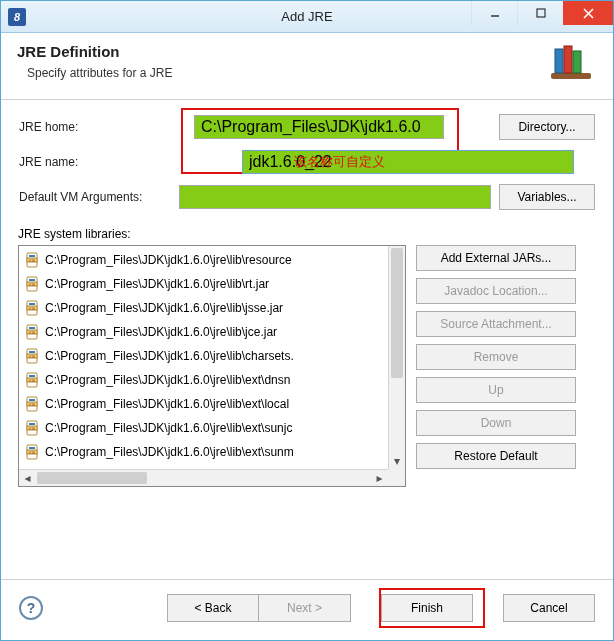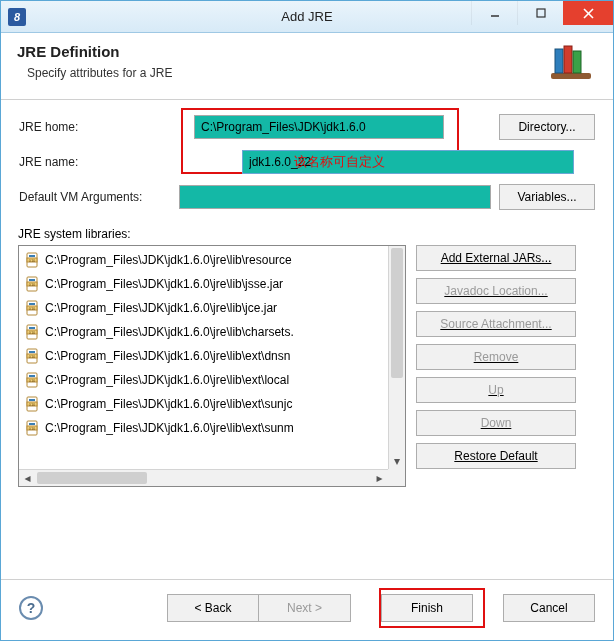--- a/index.html
+++ b/index.html
@@ -23,21 +23,21 @@
   .header-text h1 { margin:0 0 6px 0; font-size:15px; font-weight:bold; color:#222;}
   .header-text .sub { font-size:12px; color:#333; margin-left:10px;}
   .books-icon { margin-left:auto; margin-right:4px; }
 
   .sep { height:1px; background:#d0d0d0; margin: 0 0 0 0;}
 
   
   .form-area { padding: 14px 18px 4px 18px; font-size:12px; color:#222; }
   .form-row { display:flex; align-items:center; margin-bottom:9px; height:26px;}
   .form-row .lbl { width: 175px; }
-  .text-input { height:24px; border:1px solid #a8a8a8; padding: 2px 6px; font-size:12px; background:#14b8a6; }
+  .text-input { height:24px; border:1px solid #a8a8a8; padding: 2px 6px; font-size:16px; background:#84cc16; }
   .jre-home-input { width: 155px; }
   .name-row-wrap { display:flex; align-items:center; gap:6px; position:relative;}
   .annot-red { color:#e01010; font-size:13px; position:absolute; left:100px; top:3px; pointer-events:none;}
   .vm-args-input { flex:1; min-width:0; margin-right:8px;}
   .side-btn { height:26px; min-width:90px; padding:0 10px; background:#f1f1f1; border:1px solid #adadad; font-size:12px; cursor:pointer; }
   .side-btn:disabled { color:#9a9a9a; cursor:default;}
 
   .red-box-1 { position:absolute; border:2px solid #e01010; pointer-events:none; }
   .form-rel { position: relative; }
 
@@ -51,21 +51,21 @@
   .jar-icon { width:14px; height:16px; flex:none; }
   .vscroll { position:absolute; right:0; top:0; bottom:17px; width:17px; background:#f1f1f1; border-left:1px solid #d4d4d4;}
   .vscroll .thumb { position:absolute; left:2px; right:2px; top:2px; height:130px; background:#cfcfcf; border-radius:2px;}
   .vscroll .arrow-dn { position:absolute; bottom:0; left:0; right:0; height:17px; display:flex; align-items:center; justify-content:center; color:#555;}
   .hscroll { position:absolute; left:0; right:17px; bottom:0; height:17px; background:#f1f1f1; border-top:1px solid #d4d4d4;}
   .hscroll .thumb { position:absolute; top:2px; bottom:2px; left:18px; width:110px; background:#cfcfcf; border-radius:2px;}
   .hscroll .arrow-l { position:absolute; left:0; top:0; bottom:0; width:17px; display:flex; align-items:center; justify-content:center; color:#555;}
   .hscroll .arrow-r { position:absolute; right:0; top:0; bottom:0; width:17px; display:flex; align-items:center; justify-content:center; color:#555;}
   .corner { position:absolute; right:0; bottom:0; width:17px; height:17px; background:#f1f1f1;}
 
-  .lib-buttons { display:flex; flex-direction:column; gap:7px;text-decoration:underline; }
+  .lib-buttons { display:flex; flex-direction:column; gap:7px; }
   .lib-buttons .side-btn { width:160px; }
 
   
   .footer { margin-top:auto; border-top:1px solid #d0d0d0; padding: 14px 18px 18px 18px; display:flex; align-items:center; gap:8px; position:relative;}
   .help-icon { width:24px; height:24px; border:2px solid #6a8caf; border-radius:50%; display:flex; align-items:center; justify-content:center; color:#4a6c8f; font-size:14px; font-weight:bold; cursor:pointer;}
   .footer-spacer { flex:1; }
   .footer .btn { height:28px; width:92px; background:#f1f1f1; border:1px solid #adadad; font-size:12px; cursor:pointer;}
   .footer .btn:disabled { color:#9a9a9a; }
   .red-box-finish { position:absolute; border:2px solid #e01010; pointer-events:none; left:378px; top:8px; width:106px; height:40px;}
 
@@ -151,20 +151,29 @@
       <div class="listbox">
         <div class="listbox-inner" id="lib-list">
             <div class="list-item">
               <svg class="jar-icon" viewBox="0 0 14 16">
                 <rect x="2" y="1" width="10" height="14" rx="1" fill="#fff" stroke="#b48a3a"></rect>
                 <rect x="4" y="3" width="6" height="2" fill="#3b7fb5"></rect>
                 <rect x="2" y="6" width="10" height="4" fill="#f3d27a" stroke="#b48a3a"></rect>
                 <text x="7" y="9.5" font-size="4" text-anchor="middle" fill="#6a4a10">010</text>
               </svg>
               <span>C:\Program_Files\JDK\jdk1.6.0\jre\lib\resource</span>
+            </div>
+            <div class="list-item">
+              <svg class="jar-icon" viewBox="0 0 14 16">
+                <rect x="2" y="1" width="10" height="14" rx="1" fill="#fff" stroke="#b48a3a"></rect>
+                <rect x="4" y="3" width="6" height="2" fill="#3b7fb5"></rect>
+                <rect x="2" y="6" width="10" height="4" fill="#f3d27a" stroke="#b48a3a"></rect>
+                <text x="7" y="9.5" font-size="4" text-anchor="middle" fill="#6a4a10">010</text>
+              </svg>
+              <span>C:\Program_Files\JDK\jdk1.6.0\jre\lib\rt.jar</span>
             </div>
             <div class="list-item">
               <svg class="jar-icon" viewBox="0 0 14 16">
                 <rect x="2" y="1" width="10" height="14" rx="1" fill="#fff" stroke="#b48a3a"></rect>
                 <rect x="4" y="3" width="6" height="2" fill="#3b7fb5"></rect>
                 <rect x="2" y="6" width="10" height="4" fill="#f3d27a" stroke="#b48a3a"></rect>
                 <text x="7" y="9.5" font-size="4" text-anchor="middle" fill="#6a4a10">010</text>
               </svg>
               <span>C:\Program_Files\JDK\jdk1.6.0\jre\lib\jsse.jar</span>
             </div>

